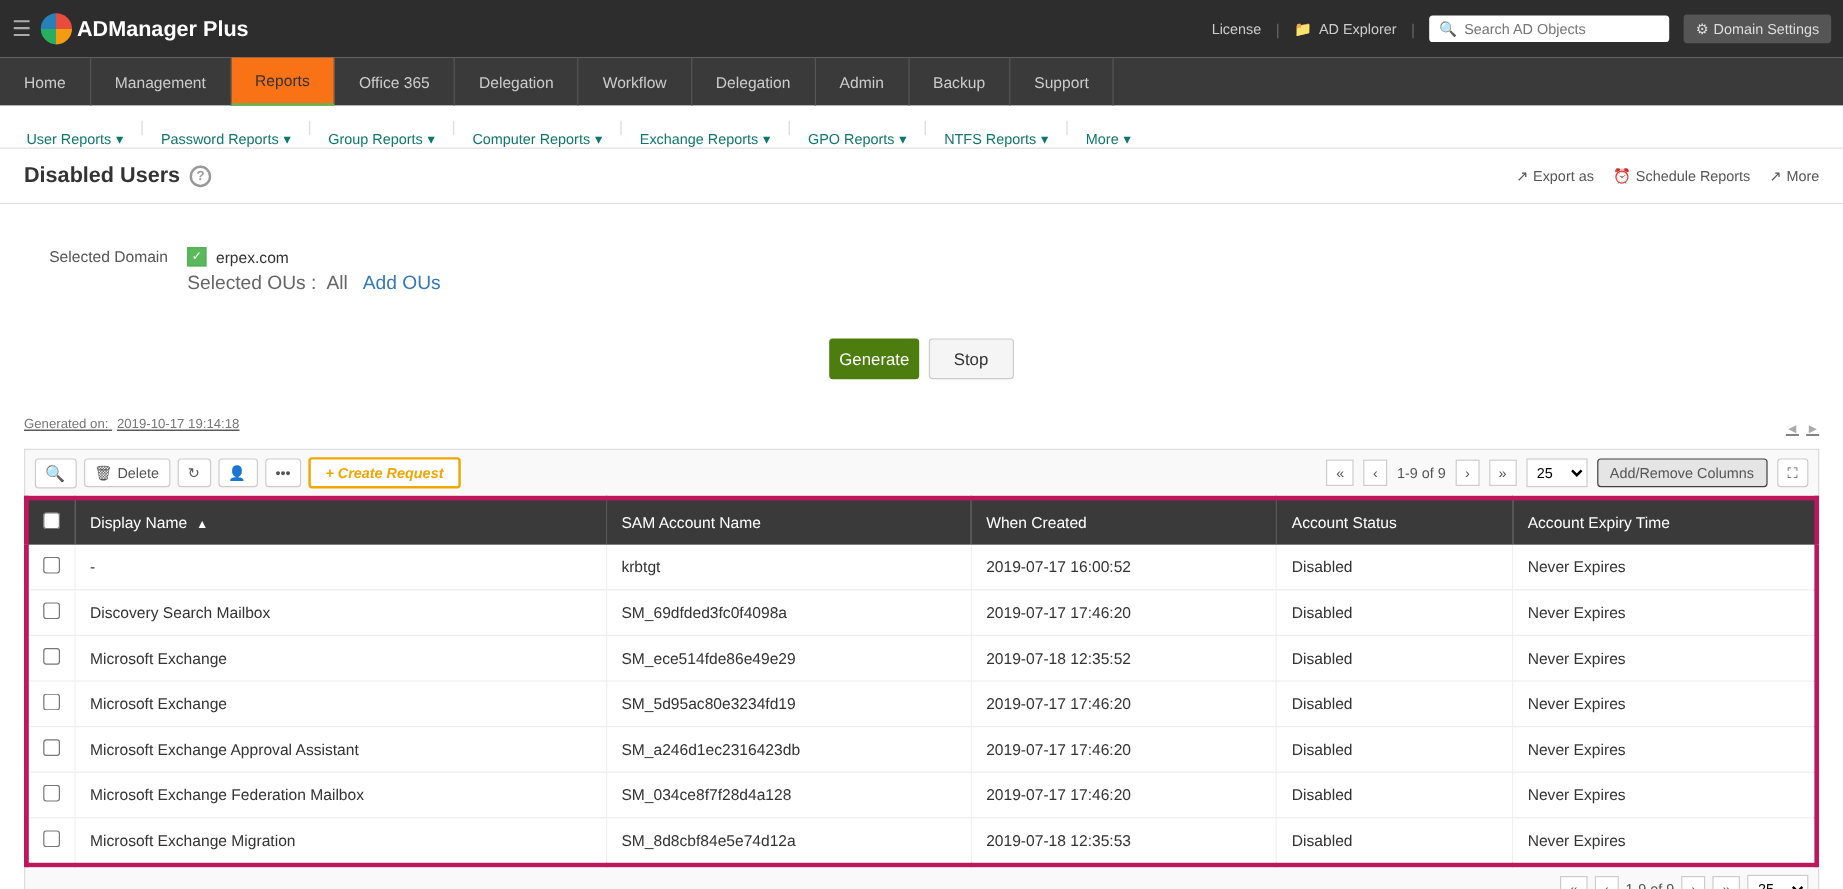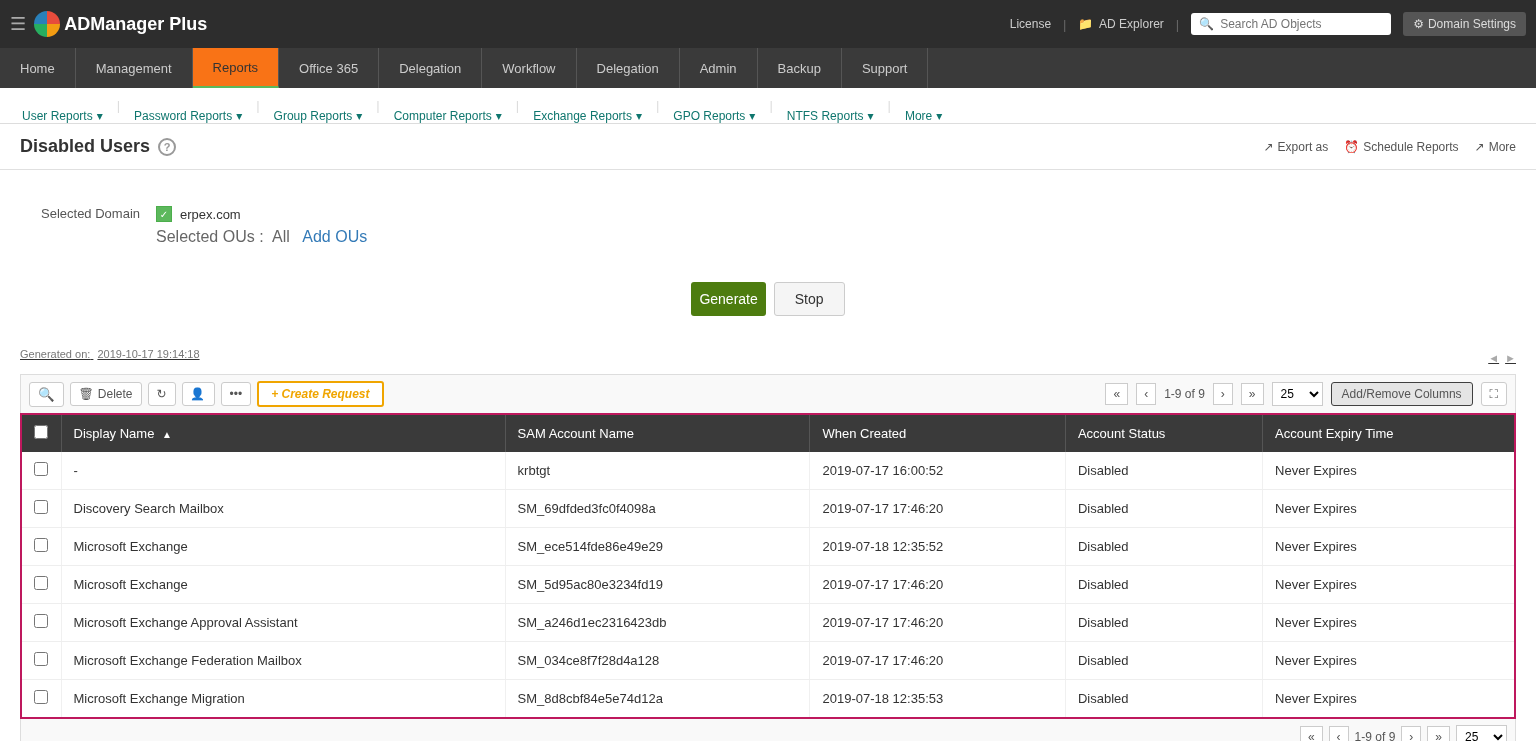--- a/index.html
+++ b/index.html
@@ -236,21 +236,21 @@
       border-radius: 3px;
       cursor: pointer;
       font-size: 12px;
       color: #555;
     }
 
     
     .data-table {
       width: 100%;
       border-collapse: collapse;
-      border: 2px solid #be185d;
+      border: 4px solid #be185d;
       font-size: 13px;
     }
     .data-table th {
       background: #3a3a3a;
       color: #fff;
       padding: 10px 12px;
       text-align: left;
       font-weight: normal;
       border-right: 1px solid #555;
       white-space: nowrap;

